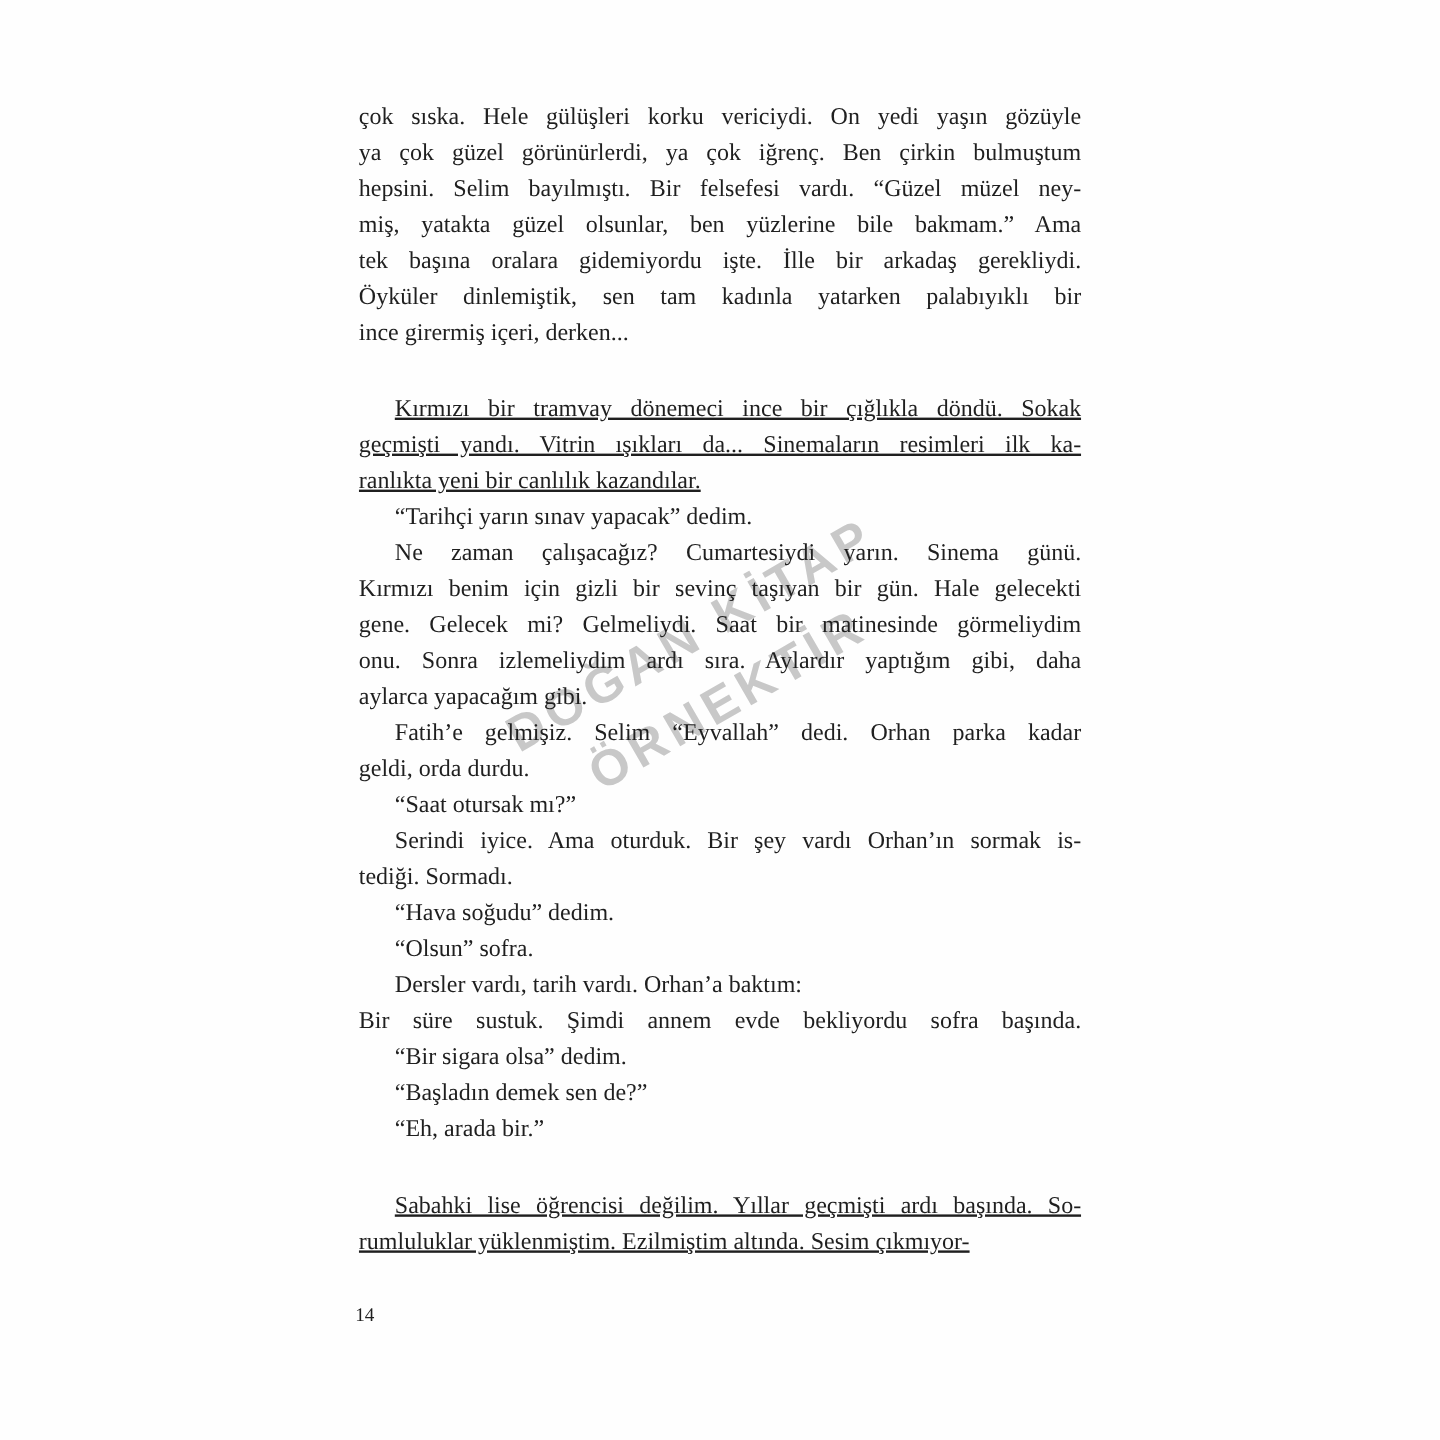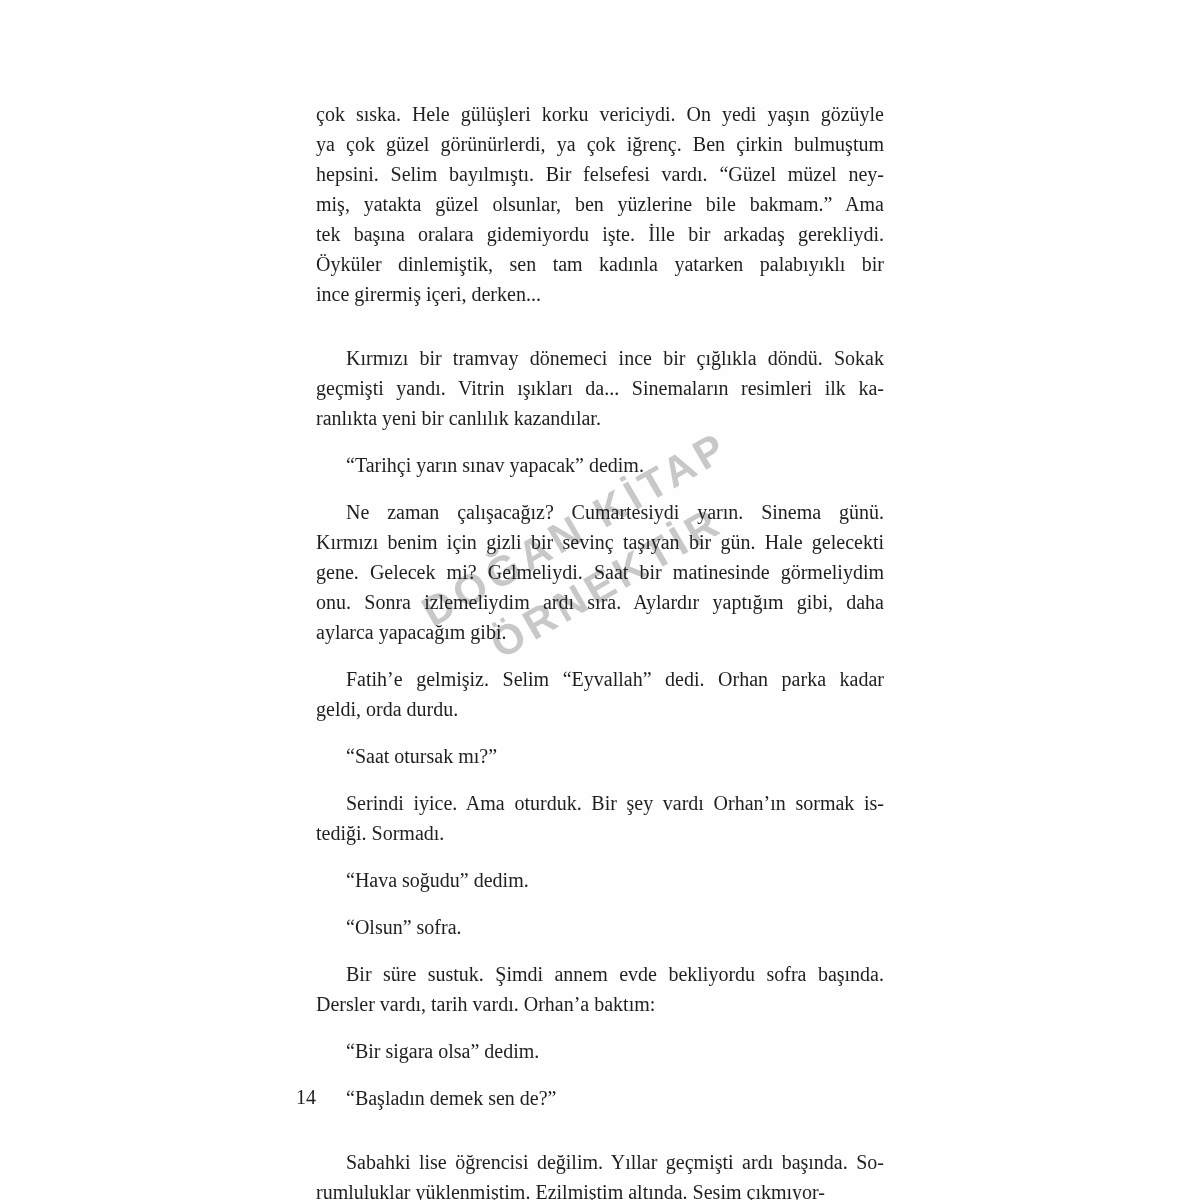--- a/index.html
+++ b/index.html
@@ -34,38 +34,38 @@
   }
   .text-block {
     position: absolute;
     left: 299px;
     top: 82px;
     width: 602px;
     font-size: 20px;
     line-height: 30px;
     z-index: 2;
   }
-  .para { margin: 17px; }
-  .para.gap { margin-top: 34px; }
+  .para { margin: 0; }
+  .para.gap { margin-top: 34px; text-decoration: underline; }
   .line {
     height: 30px;
     overflow: hidden;
   }
   .line.just {
     text-align: justify;
     text-align-last: justify;
   }
   .para.indent .line:first-child {
     padding-left: 30px;
   }
   .page-number {
     position: absolute;
     left: 296px;
     top: 1082px;
-    font-size: 20px;
+    font-size: 16px;
     line-height: 30px;
     z-index: 2;
   }
 </style>
 </head>
 <body>
 
 <div class="page">
 
   <div class="watermark">
@@ -109,28 +109,31 @@
         <div class="line just">Serindi iyice. Ama oturduk. Bir şey vardı Orhan’ın sormak is-</div>
         <div class="line">tediği. Sormadı.</div>
       </div>
       <div class="para indent">
         <div class="line">“Hava soğudu” dedim.</div>
       </div>
       <div class="para indent">
         <div class="line">“Olsun” sofra.</div>
       </div>
       <div class="para indent">
+        <div class="line">Dersler vardı, tarih vardı. Orhan’a baktım:</div>
         <div class="line just">Bir süre sustuk. Şimdi annem evde bekliyordu sofra başında.</div>
-        <div class="line">Dersler vardı, tarih vardı. Orhan’a baktım:</div>
       </div>
       <div class="para indent">
         <div class="line">“Bir sigara olsa” dedim.</div>
       </div>
       <div class="para indent">
         <div class="line">“Başladın demek sen de?”</div>
+      </div>
+      <div class="para indent">
+        <div class="line">“Eh, arada bir.”</div>
       </div>
       <div class="para indent gap">
         <div class="line just">Sabahki lise öğrencisi değilim. Yıllar geçmişti ardı başında. So-</div>
         <div class="line">rumluluklar yüklenmiştim. Ezilmiştim altında. Sesim çıkmıyor-</div>
       </div>
     </div>
 
   <div class="page-number">14</div>
 
 </div>

